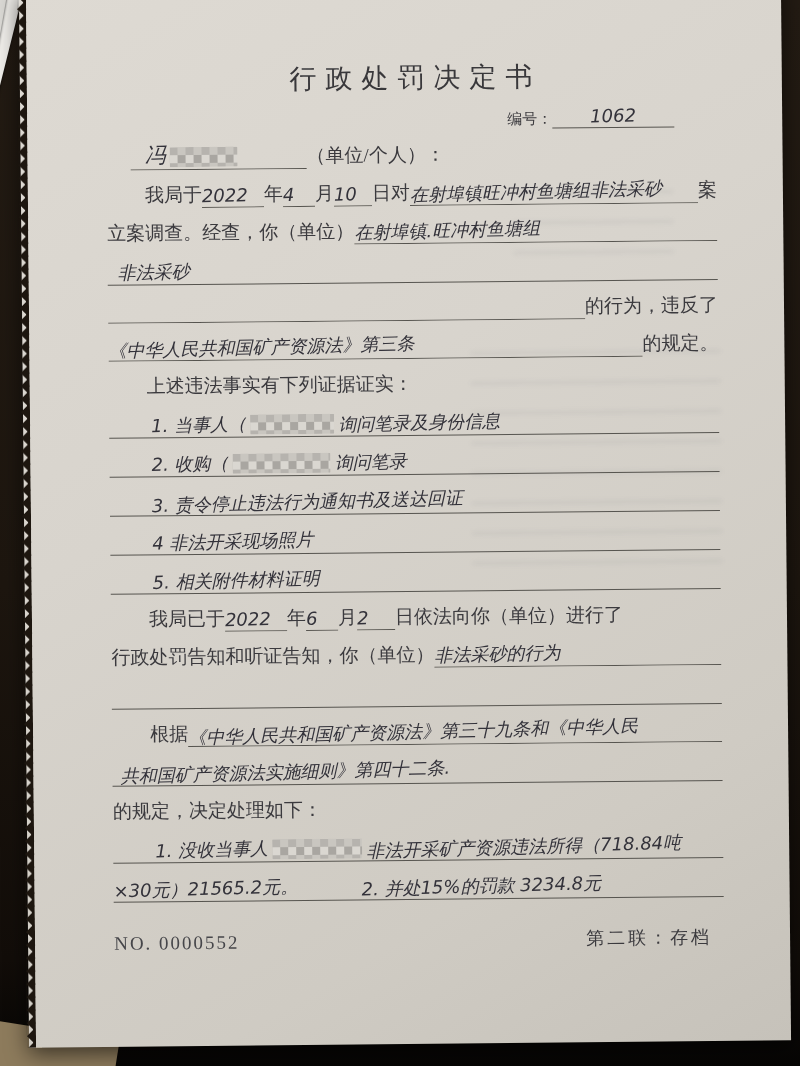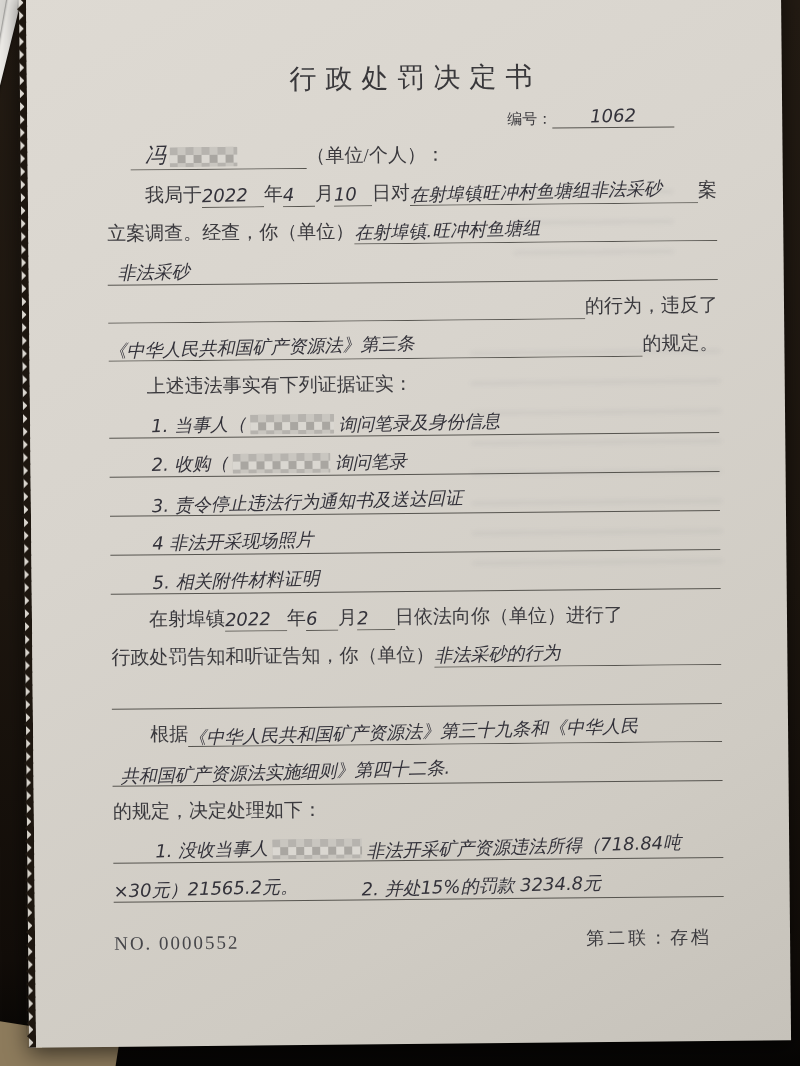--- a/index.html
+++ b/index.html
@@ -145,21 +145,21 @@
 
       <div class="row ruled">
         <span class="hand ind2">4 非法开采现场照片</span>
       </div>
 
       <div class="row ruled">
         <span class="hand ind2">5. 相关附件材料证明</span>
       </div>
 
       <div class="row">
-        <span class="printed ind">在射埠镇</span>
+        <span class="printed ind">我局已于</span>
         <span class="u ctr" style="width:62px;"><span class="hand">2022</span></span>
         <span class="printed">年</span>
         <span class="u ctr" style="width:32px;"><span class="hand">6</span></span>
         <span class="printed">月</span>
         <span class="u ctr" style="width:38px;"><span class="hand">2</span></span>
         <span class="printed">日依法向你（单位）进行了</span>
       </div>
 
       <div class="row">
         <span class="printed">行政处罚告知和听证告知，你（单位）</span>

